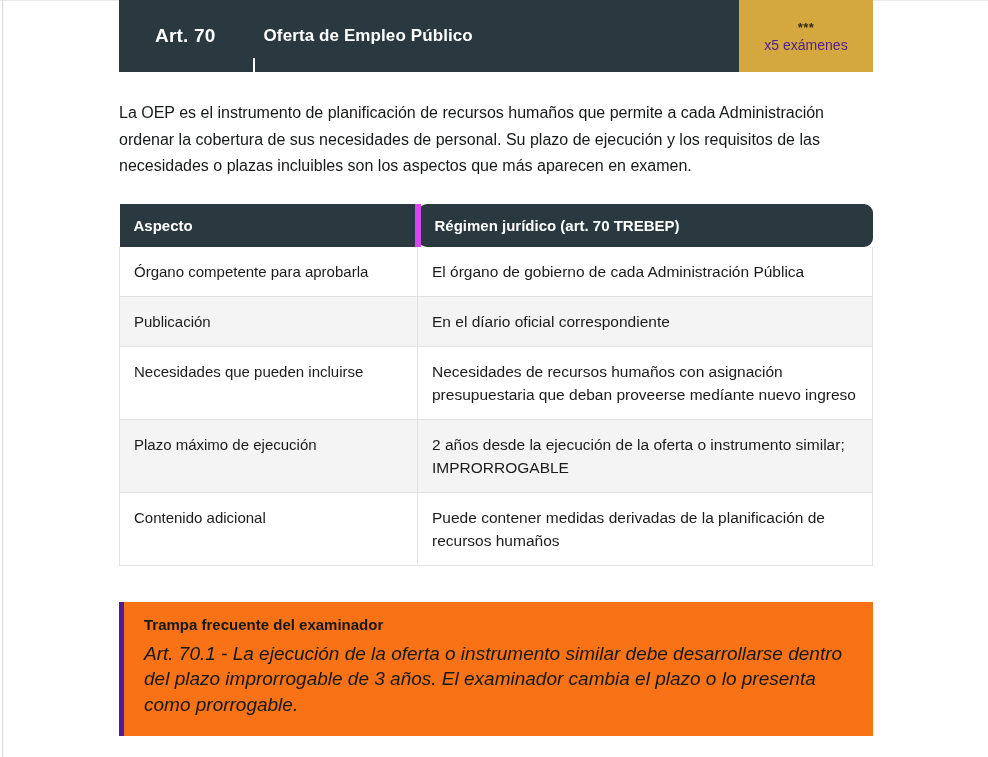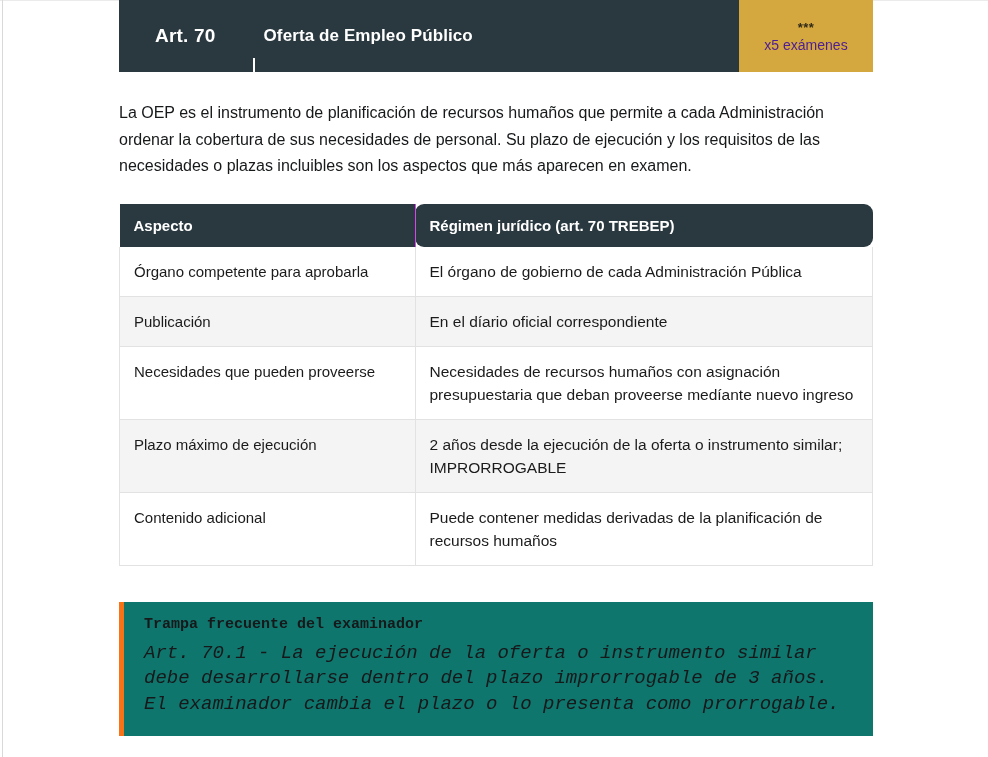--- a/index.html
+++ b/index.html
@@ -123,45 +123,44 @@
     color: #ffffff;
     font-size: 15px;
     font-weight: bold;
     text-align: left;
     padding: 13px 14px;
     vertical-align: middle;
     border: none;
   }
   .spec-table th.col-aspect { width: 267px; }
   .spec-table th + th {
-    border-left: 1px solid #d946ef;
+    border-left: 6px solid #d946ef;
     border-radius: 9px;
   }
   .spec-table td {
     padding: 13px 14px;
     vertical-align: top;
     line-height: 23px;
     color: #1b1b1b;
     border: 1px solid #e2e2e2;
     border-top: none;
   }
   .spec-table tbody tr:nth-child(odd) td { background: #ffffff; }
   .spec-table tbody tr:nth-child(even) td { background: #f4f4f4; }
   .spec-table td.cell-aspect { font-size: 15px; }
   .spec-table td.cell-rule   { font-size: 15.5px; }
 
   
   .callout {
     margin-top: 36px;
     width: 754px;
-    background: #0f766e;
-    border-left: 5px solid #f97316;
+    background: #f97316;
+    border-left: 5px solid #4c1d95;
     box-sizing: border-box;
     padding: 14px 18px 18px 20px;
-    font-family: Liberation Mono, monospace;
   }
   .callout-title {
     font-size: 15px;
     font-weight: bold;
     color: #16181a;
     margin: 0 0 8px 0;
   }
   .callout-item {
     font-size: 19px;
     font-style: italic;
@@ -202,21 +201,21 @@
     <tbody>
       <tr>
         <td class="cell-aspect">Órgano competente para aprobarla</td>
         <td class="cell-rule">El órgano de gobierno de cada Administración Pública</td>
       </tr>
       <tr>
         <td class="cell-aspect">Publicación</td>
         <td class="cell-rule">En el díario oficial correspondiente</td>
       </tr>
       <tr>
-        <td class="cell-aspect">Necesidades que pueden proveerse</td>
+        <td class="cell-aspect">Necesidades que pueden incluirse</td>
         <td class="cell-rule">Necesidades de recursos humaños con asignación presupuestaria que deban proveerse medíante nuevo ingreso</td>
       </tr>
       <tr>
         <td class="cell-aspect">Plazo máximo de ejecución</td>
         <td class="cell-rule">2 años desde la ejecución de la oferta o instrumento similar; IMPRORROGABLE</td>
       </tr>
       <tr>
         <td class="cell-aspect">Contenido adicional</td>
         <td class="cell-rule">Puede contener medidas derivadas de la planificación de recursos humaños</td>
       </tr>

